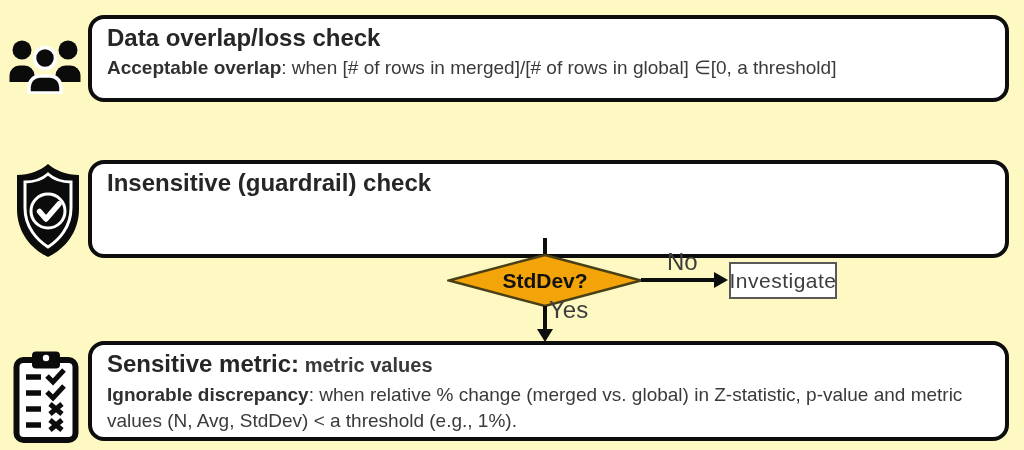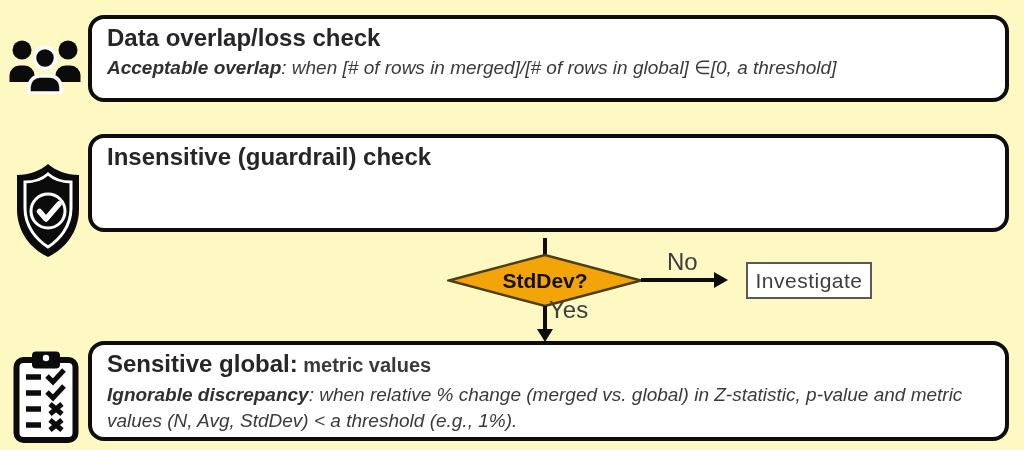--- a/index.html
+++ b/index.html
@@ -6,25 +6,25 @@
   .canvas{
     position:relative;width:1024px;height:450px;background:#fef9c3;
     font-family:"Liberation Sans","DejaVu Sans",sans-serif;overflow:hidden;padding-left:24px;
   }
   .check-box{
     position:absolute;left:88px;width:921px;box-sizing:border-box;
     background:#fff;border:4px solid #0d0d0d;border-radius:16px;
     padding:3px 14px 0 15px;
   }
   .box-1{top:15px;height:87px;}
-  .box-2{top:134px;height:98px;}
+  .box-2{top:160px;height:98px;}
   .box-3{top:341px;height:100px;}
   .box-title{font-size:24px;font-weight:bold;color:#262626;line-height:32px;white-space:nowrap;}
   .title-rest{font-size:20px;font-weight:bold;color:#3a3a3a;}
-  .box-body{font-size:19px;color:#3a3a3a;line-height:26px;margin-top:1px;font-style:italic;}
+  .box-body{font-size:19px;color:#3a3a3a;line-height:26px;margin-top:1px;}
   .box-body b{color:#303030;}
   .icon{position:absolute;}
   .icon-people{left:8px;top:36px;}
   .icon-shield{left:12px;top:162px;}
   .icon-clipboard{left:13px;top:350px;}
   .line-v{position:absolute;width:4px;background:#0d0d0d;}
   .line-h{position:absolute;height:4px;background:#0d0d0d;}
   .arrow-right{position:absolute;width:0;height:0;
     border-left:14px solid #0d0d0d;border-top:8px solid transparent;border-bottom:8px solid transparent;}
   .arrow-down{position:absolute;width:0;height:0;
@@ -32,21 +32,21 @@
   .diamond-wrap{position:absolute;left:447px;top:253px;width:196px;height:55px;}
   .diamond-label{
     position:absolute;left:447px;top:253px;width:196px;height:55px;
     display:flex;align-items:center;justify-content:center;
     font-size:21px;font-weight:bold;color:#111;
   }
   .edge-label{position:absolute;font-size:24px;color:#3d3d3d;}
   .no-label{left:667px;top:248px;}
   .yes-label{left:549px;top:296px;}
   .investigate-box{
-    position:absolute;left:746px;top:262px;width:126px;height:37px;box-sizing:border-box;
+    position:absolute;left:729px;top:262px;width:108px;height:37px;box-sizing:border-box;
     background:#fff;border:2px solid #595959;
     display:flex;align-items:center;justify-content:center;
     font-size:21px;color:#3d3d3d;letter-spacing:0.5px;text-align:center;
   }
 </style>
 </head>
 <body>
 
 <div class="canvas">
 
@@ -114,17 +114,17 @@
       <g fill="none" stroke="#0b0b0b" stroke-width="5">
         <path d="M34,26 l6,6 l11,-12"></path>
         <path d="M34,42 l6,6 l11,-12"></path>
         <path d="M37,54 l12,10 M49,54 l-12,10"></path>
         <path d="M37,70 l12,10 M49,70 l-12,10"></path>
       </g>
     </svg>
   </span>
 
   <div class="check-box box-3">
-    <div class="box-title"><span>Sensitive global:</span><span class="title-rest"> metric values</span></div>
+    <div class="box-title"><span>Sensitive metric:</span><span class="title-rest"> metric values</span></div>
     <div class="box-body"><b>Ignorable discrepancy</b><span>: when relative % change (merged vs. global) in Z-statistic, p-value and metric values (N, Avg, StdDev) &lt; a threshold (e.g., 1%).</span></div>
   </div>
 
 </div>
 
 </body></html>

